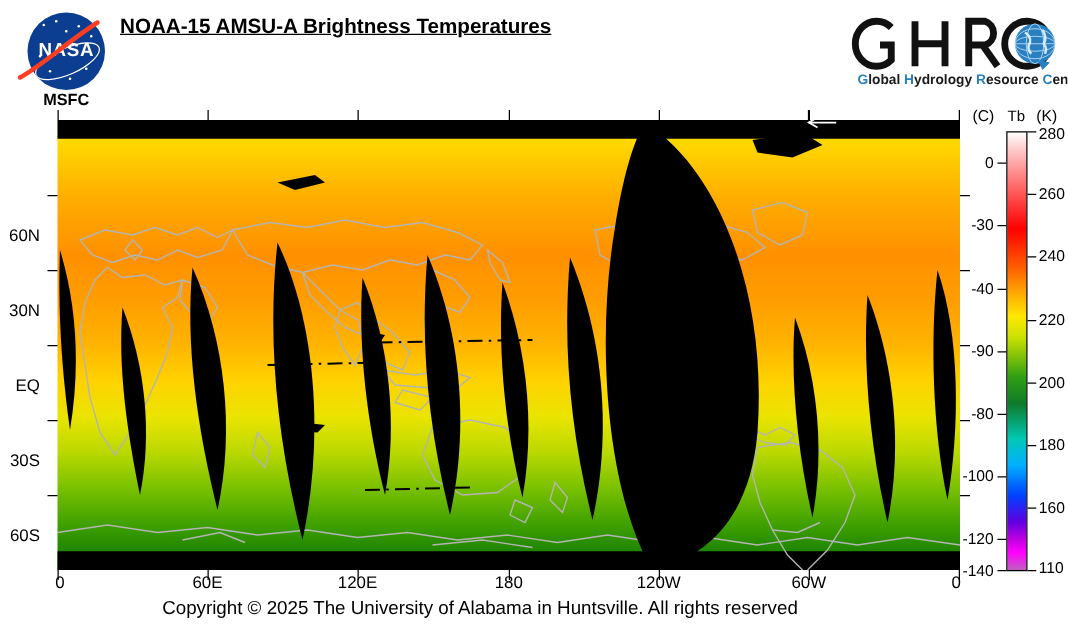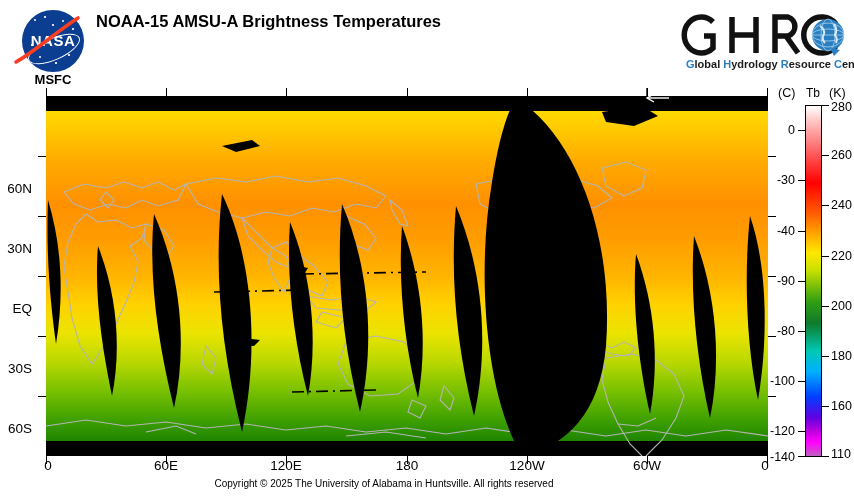--- a/index.html
+++ b/index.html
@@ -15,21 +15,21 @@
   #nasa-word{position:absolute;left:0;top:22px;width:62px;text-align:center;
              font-family:"Liberation Sans",sans-serif;font-weight:bold;font-size:15px;
              color:#ffffff;letter-spacing:0.5px;z-index:4;}
   #nasa-orbit{position:absolute;left:4px;top:28px;width:54px;height:20px;
               border:1.6px solid #ffffff;border-radius:50%;
               transform:rotate(-24deg);z-index:3;}
   #nasa-swoosh{position:absolute;left:-4px;top:4px;width:72px;height:56px;z-index:5;}
   #msfc-label{position:absolute;left:0;top:64px;width:74px;text-align:center;
               font-weight:bold;font-size:13px;}
 
-  #title-block{position:absolute;left:96px;top:10px;width:580px;}
+  #title-block{position:absolute;left:96px;top:10px;width:580px;text-decoration:underline;}
   #title-block .t1{font-size:16.5px;font-weight:bold;line-height:22px;}
   #title-block .t2,#title-block .t3{font-size:15.5px;line-height:22px;}
 
   
   #ghrc-logo{position:absolute;left:680px;top:8px;width:168px;height:70px;}
   #ghrc-text{position:absolute;left:0;top:0;width:168px;height:52px;}
   #ghrc-sub{position:absolute;left:6px;top:50px;width:160px;text-align:left;
             font-size:11px;font-weight:bold;color:#1a1a1a;white-space:nowrap;}
   #ghrc-sub b{color:#2a7fc1;}
 
@@ -89,21 +89,21 @@
       #ff00ff 96%,
       #c060c0 100%);}
   .cb-tick-r{position:absolute;left:17px;width:7px;height:1px;background:#000;}
   .cb-tick-l{position:absolute;left:-7px;width:7px;height:1px;background:#000;}
   .cb-lab-r{position:absolute;left:26px;font-size:12.5px;transform:translateY(-50%);white-space:nowrap;}
   .cb-lab-l{position:absolute;left:-10px;font-size:12.5px;transform:translate(-100%,-50%);white-space:nowrap;}
   #cb-hdr-c{position:absolute;left:778px;top:86px;font-size:12.5px;}
   #cb-hdr-tb{position:absolute;left:806px;top:86px;font-size:12px;}
   #cb-hdr-k{position:absolute;left:829px;top:86px;font-size:12.5px;}
 
-  #copyright{position:absolute;left:0;top:478px;width:768px;text-align:center;font-size:10px;}
+  #copyright{position:absolute;left:0;top:478px;width:768px;text-align:center;font-size:15px;}
 </style>
 </head>
 <body>
 
 <div id="nasa-logo">
   <div id="nasa-ball">
     <div class="stars">
       <i class="star" style="left:12px;top:9px;width:2px;height:2px"></i>
       <i class="star" style="left:22px;top:6px;width:1.5px;height:1.5px"></i>
       <i class="star" style="left:40px;top:10px;width:2px;height:2px"></i>

